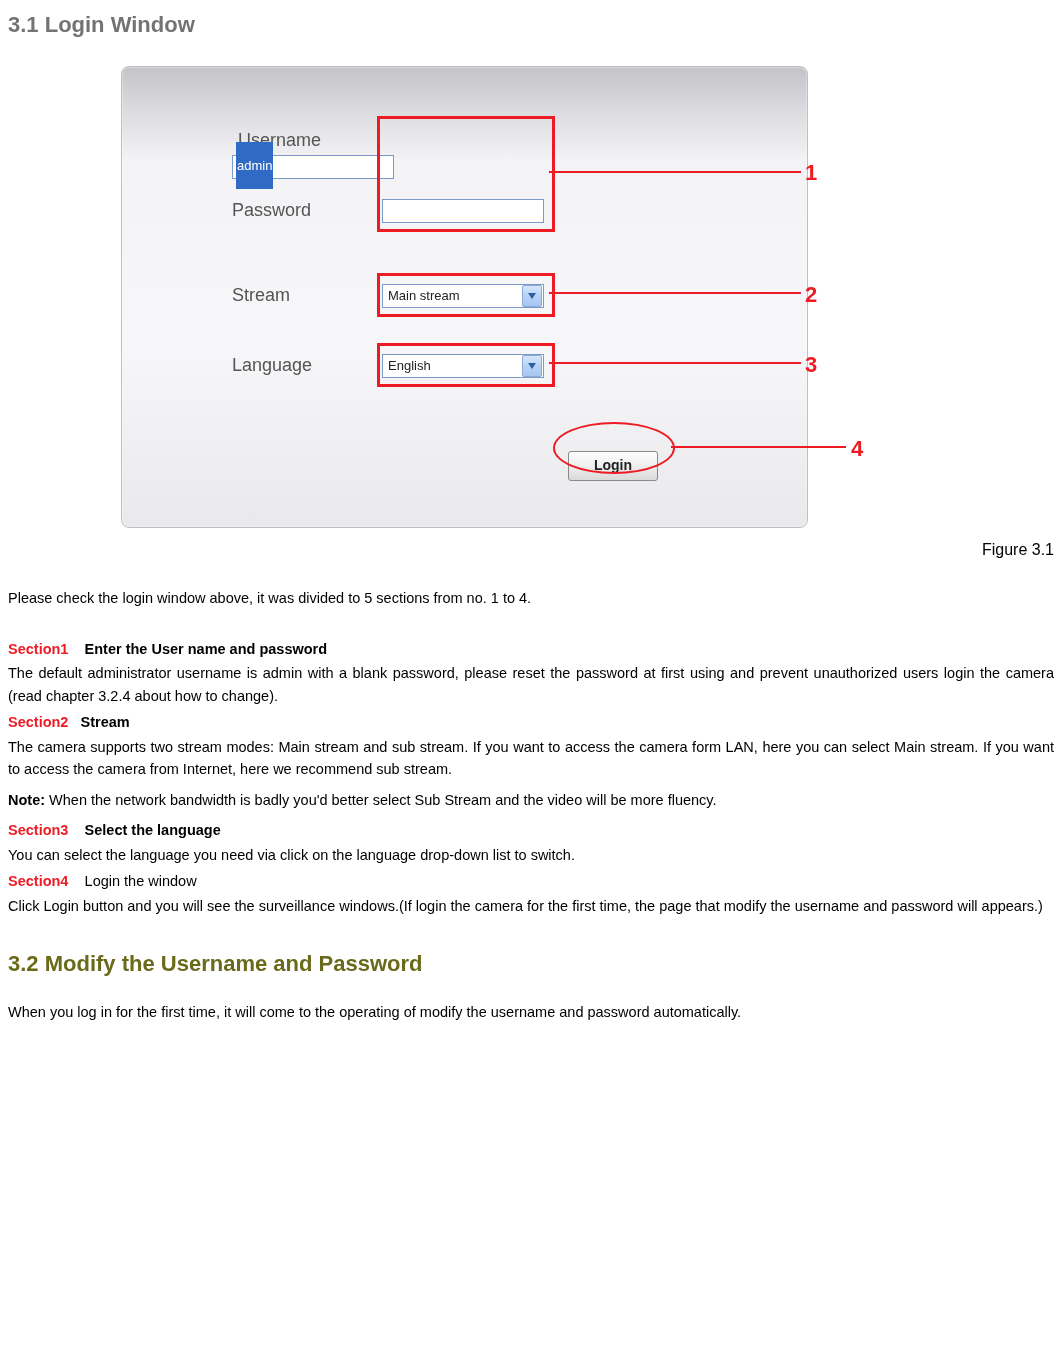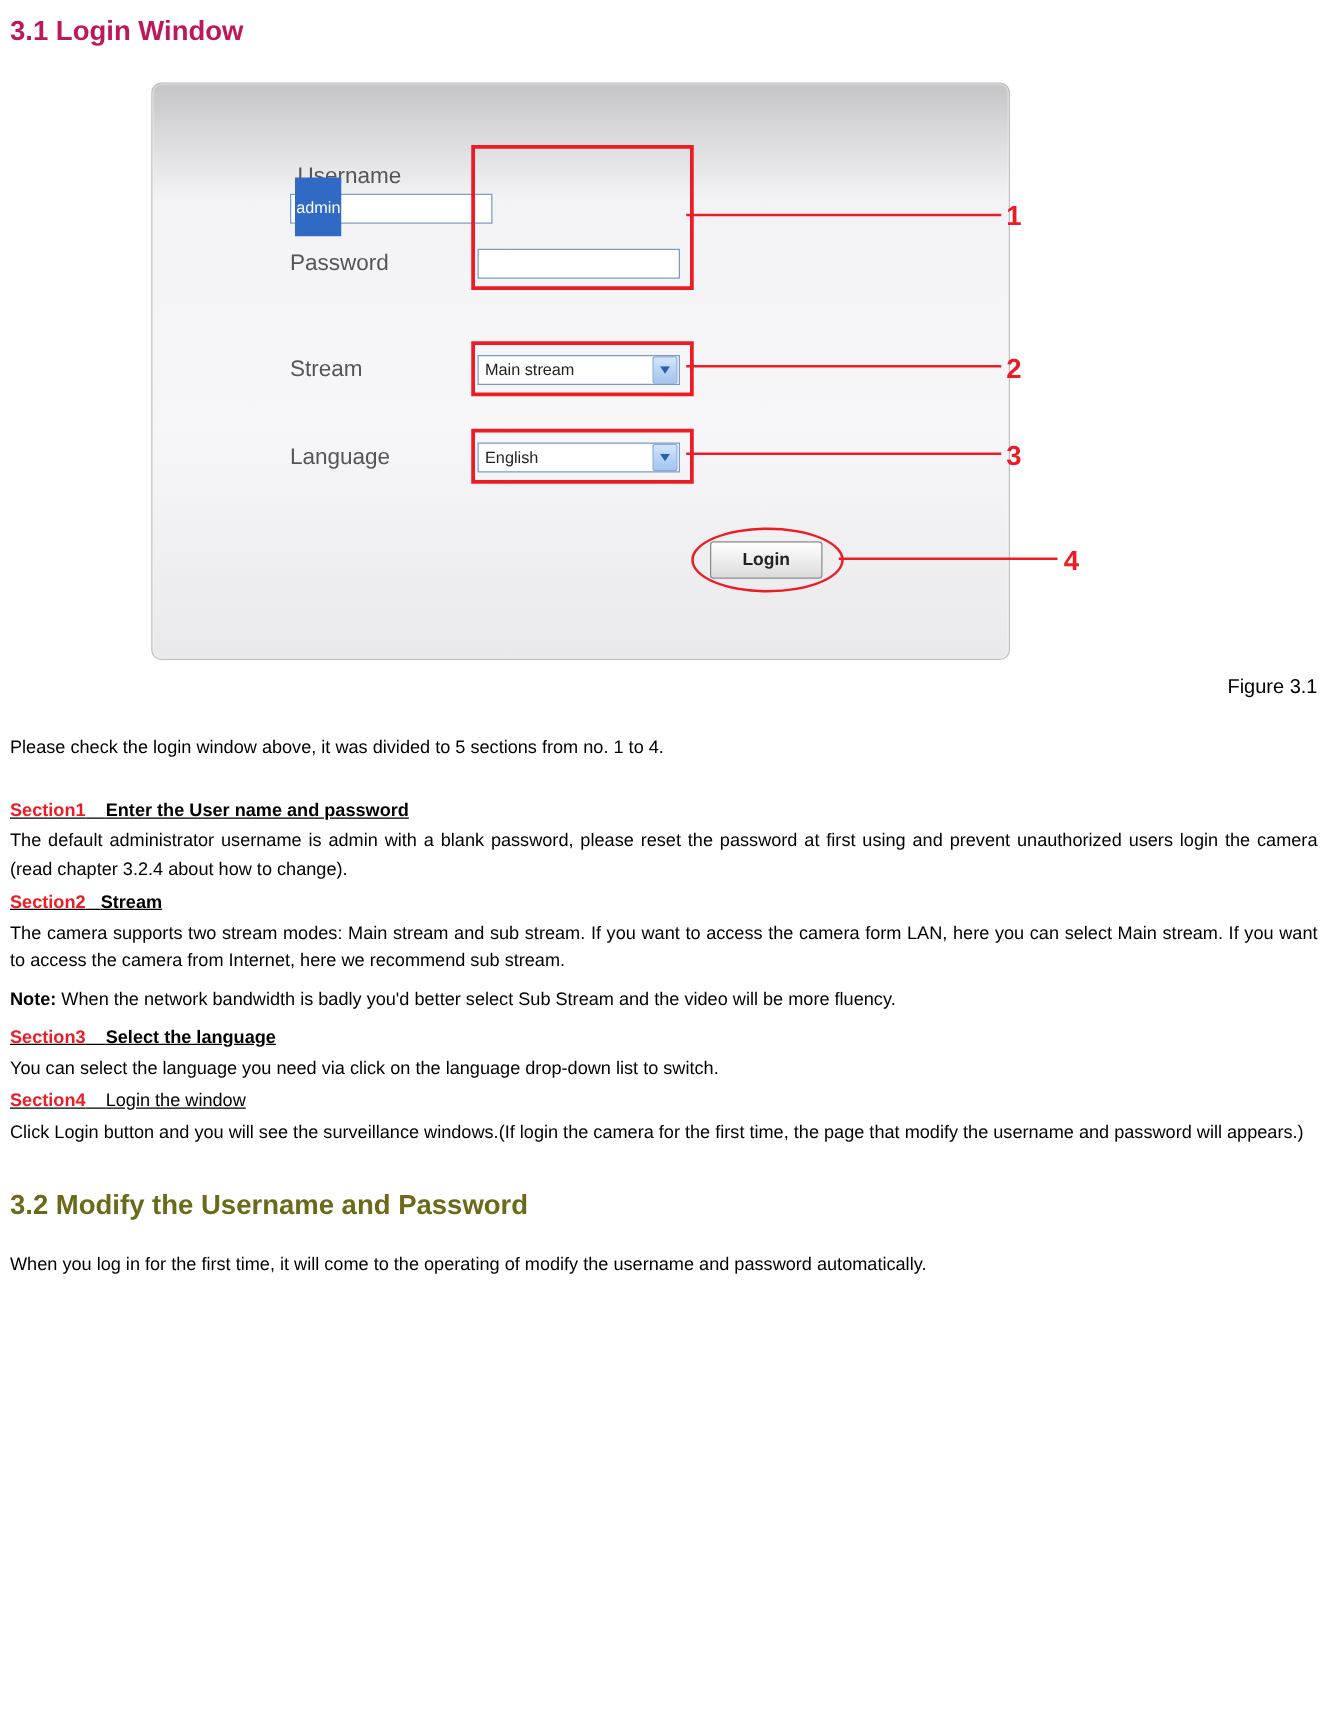--- a/index.html
+++ b/index.html
@@ -7,21 +7,21 @@
     margin: 0;
     padding: 8px;
     color: #000;
     font-size: 14.5px;
     line-height: 1.55;
   }
   .h3 {
     font-family: Arial, sans-serif;
     font-size: 22px;
     font-weight: bold;
-    color: #be185d;
+    color: #737373;
     margin: 0 0 24px 0;
   }
   .h3-2 {
     font-family: Liberation Sans, sans-serif;
     font-size: 22px;
     font-weight: bold;
     color: #6a6a1a;
     margin: 30px 0 20px 0;
   }
   .figure-area {
@@ -121,21 +121,21 @@
     border: 2px solid #ed1c24;
     border-radius: 50%;
     pointer-events: none;
   }
   .figure-caption {
     text-align: right;
     font-size: 16px;
     margin: 10px 0 24px 0;
   }
   p { margin: 0 0 4px 0; text-align: justify; }
-  .section-line { margin: 2px 0; text-decoration: underline; }
+  .section-line { margin: 2px 0; }
   .sec-red { color: #ed1c24; font-weight: bold; }
   .sec-bold { font-weight: bold; }
   .justify { text-align: justify; }
   .selected-text {
     background: #316ac5;
     color: #fff;
     padding: 16px 1px;
   }
 </style>
 </head>
@@ -177,21 +177,21 @@
       <div class="sel-wrap">
         <span>English</span>
         <div class="sel-arrow">
           <svg width="8" height="6" viewBox="0 0 8 6">
               <path d="M0 0 L8 0 L4 6 Z" fill="#2b5fa4"></path>
             </svg>
         </div>
       </div>
     </div>
 
-    <div class="login-btn" style="left:446px; top:366px;">
+    <div class="login-btn" style="left:446px; top:384px;">
       <span>Login</span>
     </div>
 
   </div>
 
   <div class="red-rect" style="left:256px; top:50px; width:172px; height:110px;"></div>
   <div class="red-line" style="left:428px; top:105px; width:252px;"></div>
   <div class="callout-num" style="left:684px; top:90px;">1</div>
 
   <div class="red-rect" style="left:256px; top:207px; width:172px; height:38px;"></div>

